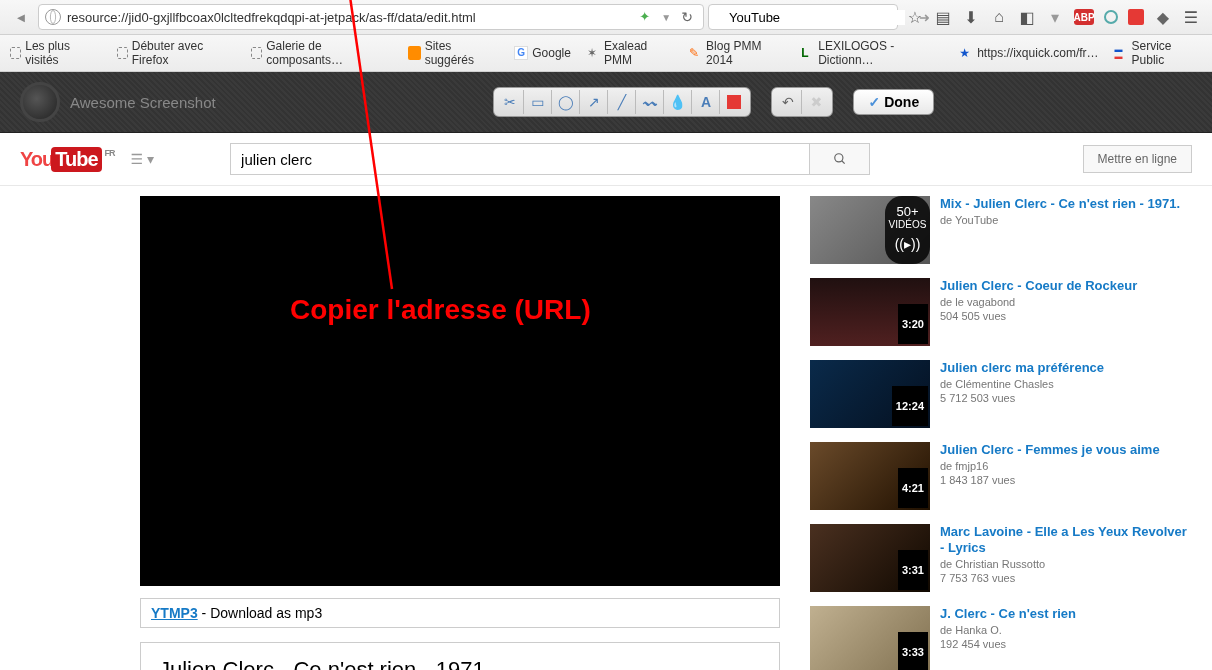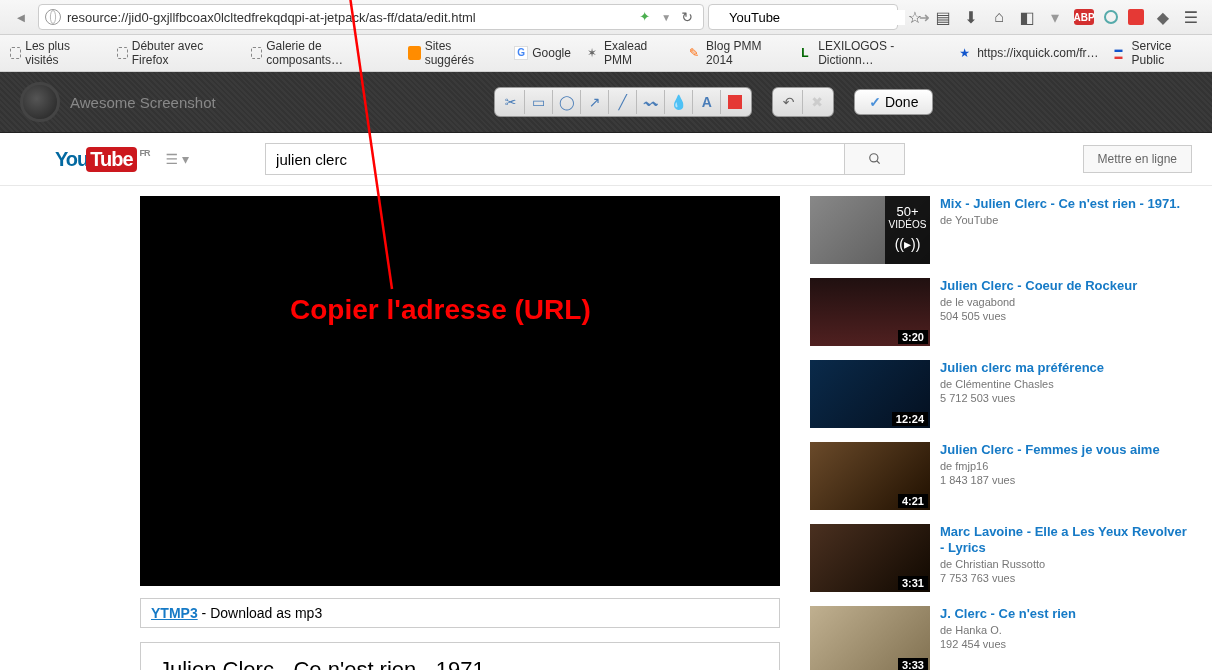--- a/index.html
+++ b/index.html
@@ -26,27 +26,27 @@
 .bk-dot { width: 12px; height: 12px; border: 1px dashed #888; border-radius: 2px; }
 
 
 .as-toolbar { display: flex; align-items: center; padding: 10px 20px; background: repeating-linear-gradient(45deg, #3a3a3a, #3a3a3a 2px, #333 2px, #333 4px); gap: 20px; border-bottom: 1px solid #222; }
 .as-logo { display: flex; align-items: center; gap: 10px; color: #888; font-size: 15px; }
 .lens { width: 40px; height: 40px; border-radius: 50%; background: radial-gradient(circle at 40% 40%, #555, #222); border: 3px solid #444; }
 .as-tools { display: flex; gap: 0; margin-left: auto; background: linear-gradient(#f0f0f0, #dcdcdc); border-radius: 6px; padding: 2px; border: 1px solid #999; }
 .as-tool { width: 28px; height: 24px; display: flex; align-items: center; justify-content: center; border-right: 1px solid #bbb; color: #4a7db8; font-size: 14px; }
 .as-tool:last-child { border-right: none; }
 .as-undo { display: flex; background: linear-gradient(#f0f0f0, #dcdcdc); border-radius: 6px; padding: 2px; border: 1px solid #999; }
-.as-done { background: linear-gradient(#fff, #e8e8e8); border: 1px solid #999; border-radius: 6px; padding: 4px 14px; font-weight: normal; font-size: 14px; display: flex; align-items: center; gap: 4px; margin-right: auto; }
+.as-done { background: linear-gradient(#fff, #e8e8e8); border: 1px solid #999; border-radius: 6px; padding: 4px 14px; font-weight: bold; font-size: 14px; display: flex; align-items: center; gap: 4px; margin-right: auto; }
 .as-done::before { content: '✓'; color: #4a90d9; font-weight: bold; }
 
 
 .yt-header { display: flex; align-items: center; padding: 10px 20px; gap: 12px; border-bottom: 1px solid #e8e8e8; }
 .yt-logo { display: flex; align-items: baseline; font-weight: bold; font-size: 20px; letter-spacing: -1px; }
-.yt-you { color: #0369a1; margin-left: 35px; }
+.yt-you { color: #ef4444; }
 .yt-tube { background: #cc181e; color: #fff; padding: 1px 4px; border-radius: 4px; margin-left: -2px; }
 .yt-fr { font-size: 9px; color: #888; margin-left: 3px; position: relative; top: -10px; }
 .yt-menu { color: #999; font-size: 14px; padding: 4px; }
 .yt-search-wrap { display: flex; margin-left: 60px; }
 .yt-search { width: 580px; border: 1px solid #ccc; padding: 6px 10px; font-size: 15px; height: 32px; outline: none; }
 .yt-search-btn { width: 60px; height: 32px; border: 1px solid #ccc; border-left: none; background: #f8f8f8; color: #666; display: flex; align-items: center; justify-content: center; }
 .yt-upload { margin-left: auto; border: 1px solid #ccc; background: #f8f8f8; padding: 6px 14px; font-size: 12px; color: #666; }
 
 
 .content { display: flex; padding: 10px 25px 10px 140px; gap: 30px; }
@@ -55,22 +55,22 @@
 .annotation-text { position: absolute; top: 98px; left: 150px; color: #f00; font-weight: bold; font-size: 28px; }
 .arrow-svg { position: absolute; top: -277px; left: 197px; pointer-events: none; }
 .ytmp3-bar { border: 1px solid #ccc; padding: 6px 10px; margin-top: 12px; font-size: 14px; }
 .ytmp3-label { color: #167ac6; font-weight: bold; text-decoration: underline; }
 .video-title-box { border: 1px solid #ccc; padding: 14px 18px; margin-top: 14px; font-size: 22px; }
 
 
 .sidebar { flex: 1; }
 .side-item { display: flex; gap: 10px; margin-bottom: 14px; }
 .thumb { width: 120px; height: 68px; background: #333; position: relative; flex-shrink: 0; }
-.thumb-dur { position: absolute; bottom: 2px; right: 2px; background: #000; color: #fff; font-size: 11px; padding: 1px 4px; font-weight: bold; }
-.thumb-mix { position: absolute; top: 0; right: 0; width: 45px; height: 68px; background: rgba(0,0,0,0.8); color: #fff; font-size: 10px; text-align: center; padding-top: 8px; }
+.thumb-dur { position: absolute; bottom: 2px; right: 2px; background: #000; color: #fff; font-size: 11px; padding: 14px 4px; font-weight: bold; }
+.thumb-mix { position: absolute; top: 0; right: 0; width: 45px; height: 68px; background: rgba(0,0,0,0.8); color: #fff; font-size: 10px; text-align: center; padding-top: 8px; border-radius: 17px; }
 .thumb-mix-count { font-size: 13px; }
 .side-title { font-size: 13px; font-weight: bold; color: #167ac6; line-height: 16px; }
 .side-meta { font-size: 11px; color: #767676; margin-top: 2px; }
 </style>
 </head>
 <body>
 
 <div class="browser-bar">
   <div class="nav-btn">◄</div>
   <div class="url-bar">

